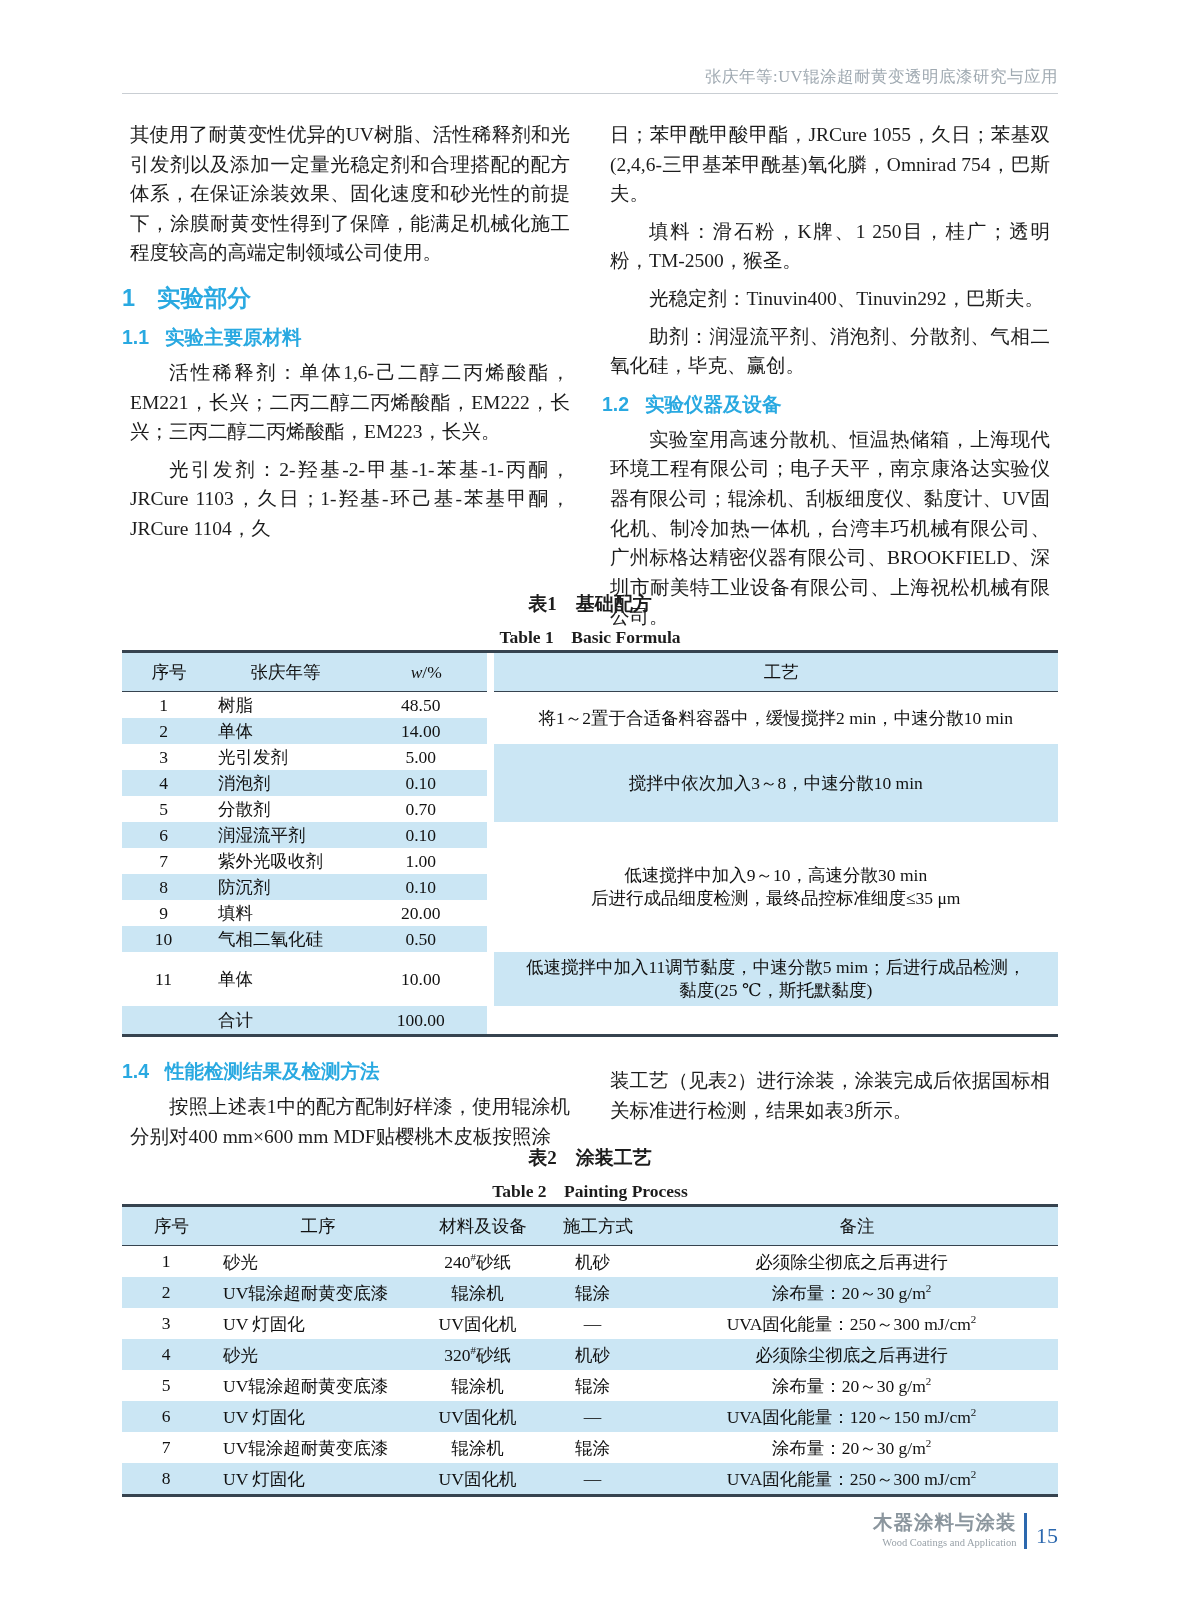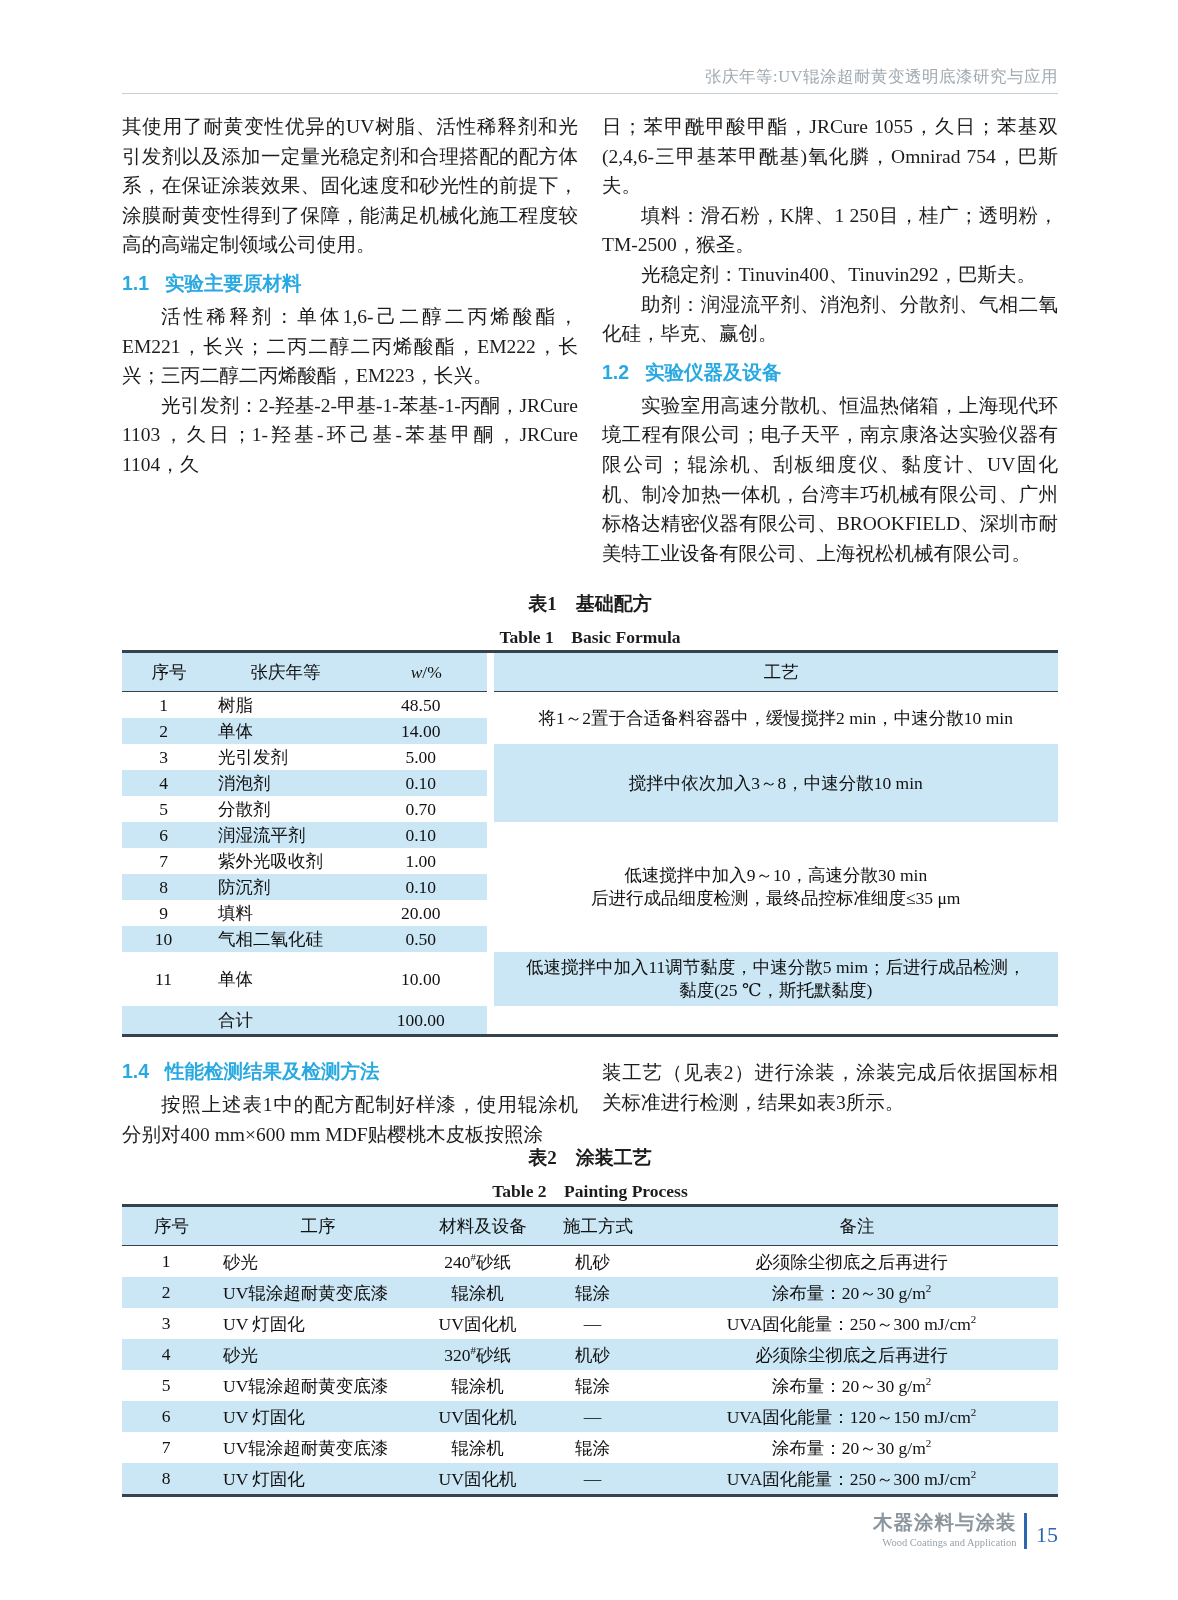--- a/index.html
+++ b/index.html
@@ -7,21 +7,21 @@
         font-family:"Liberation Serif","DejaVu Serif",serif;color:#1c1c1c;}
   
   .running{position:absolute;top:66px;left:122px;width:936px;text-align:right;
            font-size:16.5px;color:#9fa9b1;letter-spacing:.5px;}
   .hrule{position:absolute;top:93px;left:122px;width:936px;border-top:1px solid #c9ced3;}
   
   .cols{position:absolute;left:122px;width:936px;display:flex;gap:24px;}
   .cols-top{top:112px;}
   .cols-mid{top:1058px;}
   .col{width:456px;}
-  .col p{margin:0;font-size:19.5px;line-height:29.6px;text-align:justify;}
+  .col p{margin:8px;font-size:19.5px;line-height:29.6px;text-align:justify;}
   .indent{text-indent:2em;}
   h2.sec{margin:15px 0 0 0;font-family:"Liberation Sans",sans-serif;font-weight:bold;
          font-size:23.5px;line-height:31px;color:var(--accent);}
   h2.sec .num{margin-right:22px;}
   h3.sub{margin:10px 0 6px 0;font-family:"Liberation Sans",sans-serif;font-weight:bold;
          font-size:19.5px;line-height:26px;color:var(--accent);}
   h3.sub .num{margin-right:16px;}
   h3.mt0{margin-top:0;}
   
   .tcap{position:absolute;left:122px;width:936px;text-align:center;}
@@ -36,38 +36,41 @@
   td{height:26px;text-align:center;padding:0;}
   .shade{background:var(--table_blue);}
   .c-mat,.t2-proc{text-align:left;padding-left:13px;}
   .c-proc{text-align:center;line-height:23px;padding:0 8px;}
   .gutter{border-left:7px solid #ffffff;}
   tr.tall td{height:54px;}
   tr.total td{height:28px;}
   #table2 td{height:31px;}
   sup{font-size:11px;line-height:0;vertical-align:super;}
   
-  .footer{position:absolute;top:1512px;right:120px;display:flex;align-items:center;}
+  .footer{position:absolute;top:1512px;right:120px;display:flex;align-items:flex-end;}
   .fjour{text-align:right;}
   .fzh{font-size:19.5px;font-weight:600;color:#8b969e;letter-spacing:1px;line-height:22px;}
   .fen{font-size:10.5px;color:#99a2a9;line-height:13px;margin-top:2px;}
   .fbar{width:3.5px;height:36px;background:var(--footer_blue);margin:0 9px 0 7px;}
   .fpage{font-size:22px;color:var(--footer_blue);margin-top:8px;}
 </style>
 </head>
 <body>
 
 <div class="page">
 
   <div class="running">张庆年等:UV辊涂超耐黄变透明底漆研究与应用</div>
   <div class="hrule"></div>
 
   <div class="cols cols-top">
     <div class="col">
       <p>其使用了耐黄变性优异的UV树脂、活性稀释剂和光引发剂以及添加一定量光稳定剂和合理搭配的配方体系，在保证涂装效果、固化速度和砂光性的前提下，涂膜耐黄变性得到了保障，能满足机械化施工程度较高的高端定制领域公司使用。</p>
+      <h2 class="sec">
+        <span class="num">1</span><span>实验部分</span>
+      </h2>
       <h3 class="sub">
         <span class="num">1.1</span><span>实验主要原材料</span>
       </h3>
       <p class="indent">活性稀释剂：单体1,6-己二醇二丙烯酸酯，EM221，长兴；二丙二醇二丙烯酸酯，EM222，长兴；三丙二醇二丙烯酸酯，EM223，长兴。</p>
       <p class="indent">光引发剂：2-羟基-2-甲基-1-苯基-1-丙酮，JRCure 1103，久日；1-羟基-环己基-苯基甲酮，JRCure 1104，久</p>
     </div>
     <div class="col">
       <p>日；苯甲酰甲酸甲酯，JRCure 1055，久日；苯基双(2,4,6-三甲基苯甲酰基)氧化膦，Omnirad 754，巴斯夫。</p>
       <p class="indent">填料：滑石粉，K牌、1 250目，桂广；透明粉，TM-2500，猴圣。</p>
       <p class="indent">光稳定剂：Tinuvin400、Tinuvin292，巴斯夫。</p>

